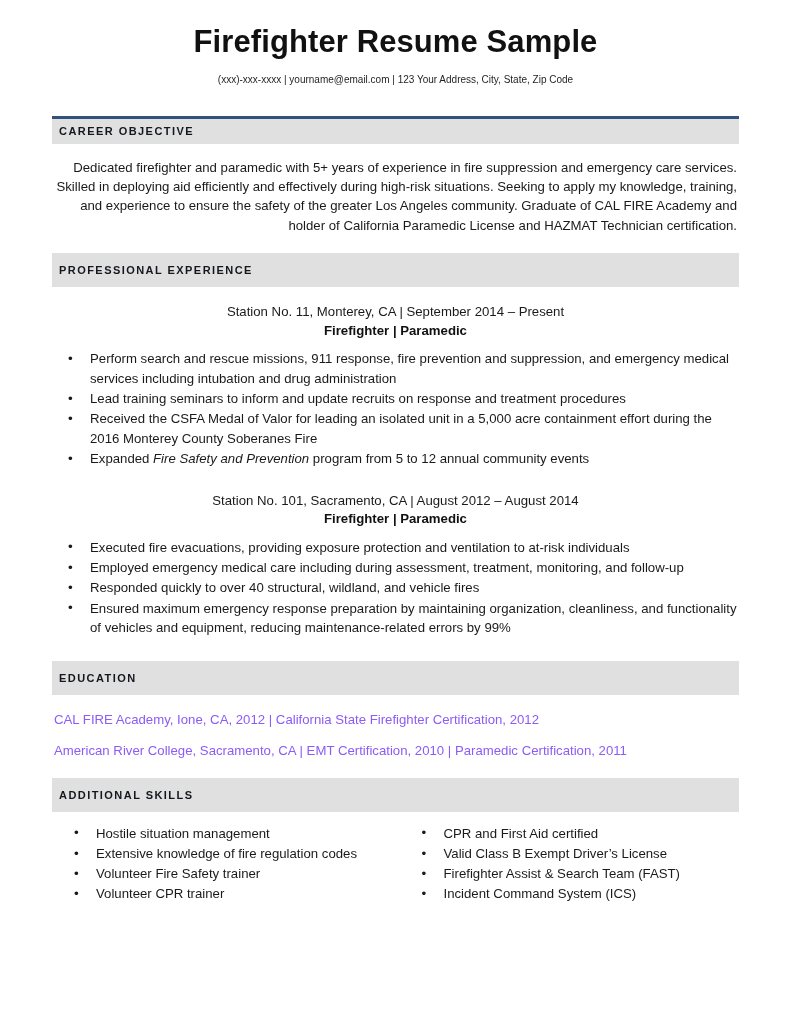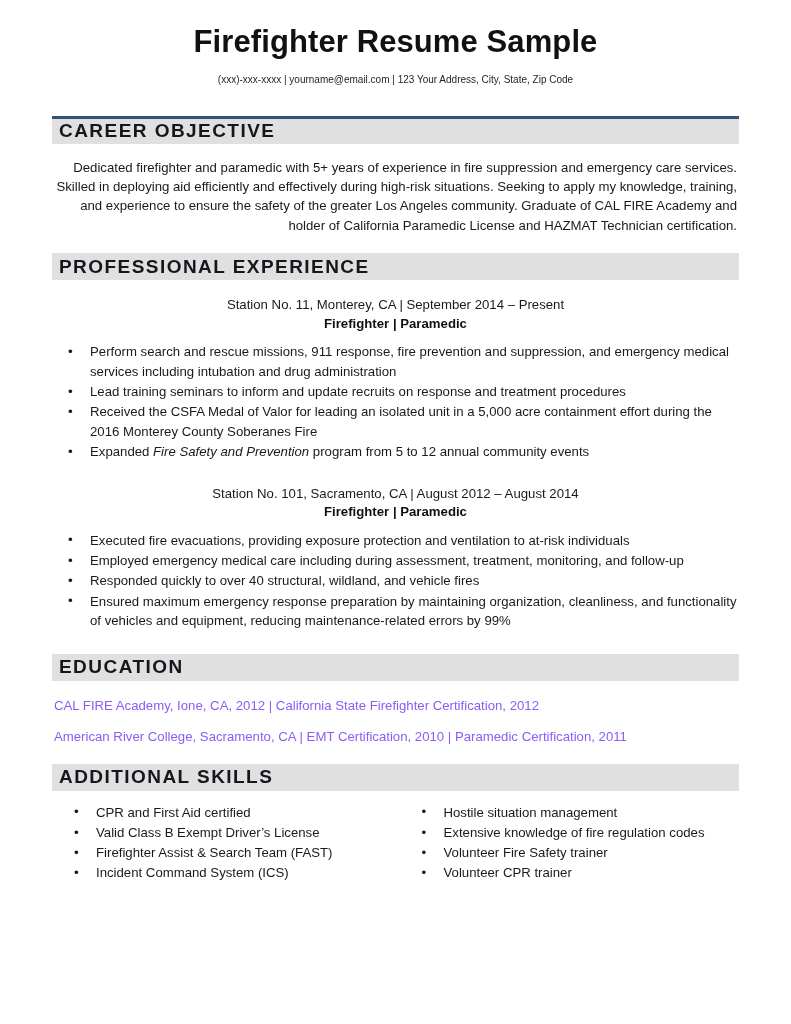--- a/index.html
+++ b/index.html
@@ -39,32 +39,32 @@
   .resume-contact {
     font-size: 10px;
     line-height: 1.3;
     margin: 8px;
     color: #1f1f1f;
   }
 
   
   .section-bar {
     background: #e0e0e0;
-    height: 27px;
+    height: 34px;
     display: flex;
     align-items: center;
     padding: 0 7px;
     box-sizing: border-box;
   }
   .section-bar.first-bar {
     border-top: 3px solid #32517b;
     height: 28px;
   }
   .section-bar-title {
-    font-size: 19px;
+    font-size: 11px;
     font-weight: bold;
     letter-spacing: 1.45px;
     color: #14181d;
     text-transform: uppercase;
     white-space: nowrap;
     text-align: center;
   }
 
   
   .block { padding: 0 2px; }
@@ -216,30 +216,30 @@
 
   <div class="spacer-18"></div>
 
   <div class="section-bar">
     <span class="section-bar-title">ADDITIONAL SKILLS</span>
   </div>
   <div class="block">
     <div class="skills-wrap">
       <div class="skills-col">
         <ul class="skills">
+          <li>Hostile situation management</li>
+          <li>Extensive knowledge of fire regulation codes</li>
+          <li>Volunteer Fire Safety trainer</li>
+          <li>Volunteer CPR trainer</li>
+        </ul>
+      </div>
+      <div class="skills-col">
+        <ul class="skills">
           <li>CPR and First Aid certified</li>
           <li>Valid Class B Exempt Driver’s License</li>
           <li>Firefighter Assist &amp; Search Team (FAST)</li>
           <li>Incident Command System (ICS)</li>
         </ul>
       </div>
-      <div class="skills-col">
-        <ul class="skills">
-          <li>Hostile situation management</li>
-          <li>Extensive knowledge of fire regulation codes</li>
-          <li>Volunteer Fire Safety trainer</li>
-          <li>Volunteer CPR trainer</li>
-        </ul>
-      </div>
     </div>
   </div>
 
 </div>
 
 </body></html>

